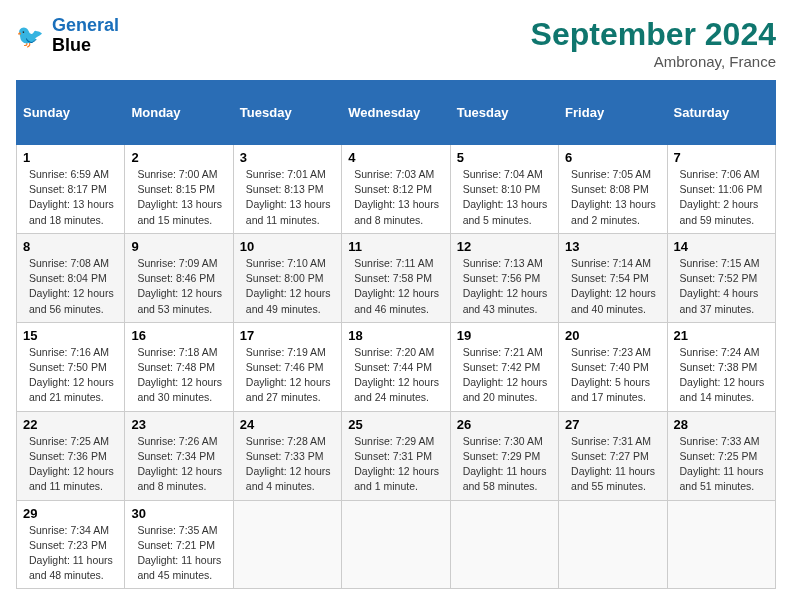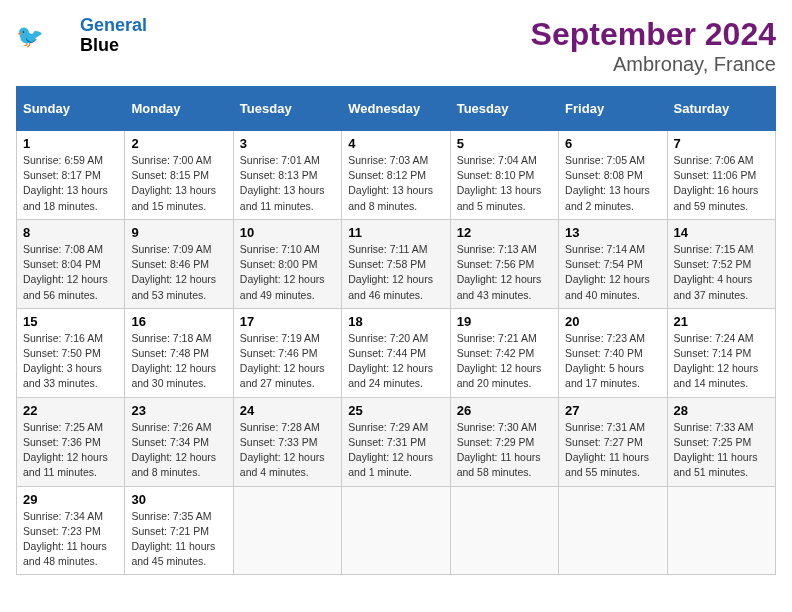--- a/index.html
+++ b/index.html
@@ -20,44 +20,44 @@
       display: flex;
       align-items: center;
       gap: 4px;
     }
     .logo-text {
       font-size: 18px;
       font-weight: bold;
       color: #333;
       line-height: 1.1;
     }
-    .logo-text span { color: #1a6fbb; margin-left: 28px; }
+    .logo-text span { color: #1a6fbb; }
     .logo-bird {
       width: 32px;
       height: 32px;
     }
     .title-area { text-align: right; }
     .month-title {
       font-size: 32px;
       font-weight: bold;
-      color: #701a75;
+      color: #0f766e;
     }
     .location {
-      font-size: 20px;
+      font-size: 15px;
       color: #555;
     }
     table {
       width: 100%;
       border-collapse: collapse;
       font-size: 11px;
     }
     thead tr th {
       background-color: #2a6db5;
       color: #fff;
-      padding: 14px 6px;
+      padding: 24px 6px;
       text-align: left;
       font-size: 13px;
       font-weight: bold;
       border: 1px solid #2a6db5;
     }
     tbody tr td {
       border: 1px solid #ccc;
       padding: 5px 6px;
       vertical-align: top;
       width: calc(100% / 7);
@@ -70,20 +70,21 @@
     .day-num {
       font-size: 13px;
       font-weight: bold;
       display: block;
       margin-bottom: 2px;
     }
     .day-info {
       color: #333;
       font-size: 10.5px;
       line-height: 1.45;
+      margin-left: 6px;
     }
     td.empty {
       background: #f9f9f9;
     }
   </style>
 </head>
 <body>
 
 <div class="header-area">
   <div class="logo">
@@ -161,21 +162,21 @@
           <span>Sunrise: 7:05 AM</span><br>
           <span>Sunset: 8:08 PM</span><br>
           <span>Daylight: 13 hours and 2 minutes.</span>
         </div>
       </td>
         <td>
         <span class="day-num">7</span>
         <div class="day-info">
           <span>Sunrise: 7:06 AM</span><br>
           <span>Sunset: 11:06 PM</span><br>
-          <span>Daylight: 16 hours and 59 minutes.</span>
+          <span>Daylight: 2 hours and 59 minutes.</span>
         </div>
       </td>
       </tr>
       <tr>
         <td>
         <span class="day-num">8</span>
         <div class="day-info">
           <span>Sunrise: 7:08 AM</span><br>
           <span>Sunset: 8:04 PM</span><br>
           <span>Daylight: 12 hours and 56 minutes.</span>
@@ -229,21 +230,21 @@
           <span>Daylight: 4 hours and 37 minutes.</span>
         </div>
       </td>
       </tr>
       <tr>
         <td>
         <span class="day-num">15</span>
         <div class="day-info">
           <span>Sunrise: 7:16 AM</span><br>
           <span>Sunset: 7:50 PM</span><br>
-          <span>Daylight: 3 hours and 33 minutes.</span>
+          <span>Daylight: 12 hours and 21 minutes.</span>
         </div>
       </td>
         <td>
         <span class="day-num">16</span>
         <div class="day-info">
           <span>Sunrise: 7:18 AM</span><br>
           <span>Sunset: 7:48 PM</span><br>
           <span>Daylight: 12 hours and 30 minutes.</span>
         </div>
       </td>
@@ -276,21 +277,21 @@
         <div class="day-info">
           <span>Sunrise: 7:23 AM</span><br>
           <span>Sunset: 7:40 PM</span><br>
           <span>Daylight: 5 hours and 17 minutes.</span>
         </div>
       </td>
         <td>
         <span class="day-num">21</span>
         <div class="day-info">
           <span>Sunrise: 7:24 AM</span><br>
-          <span>Sunset: 7:14 PM</span><br>
+          <span>Sunset: 7:38 PM</span><br>
           <span>Daylight: 12 hours and 14 minutes.</span>
         </div>
       </td>
       </tr>
       <tr>
         <td>
         <span class="day-num">22</span>
         <div class="day-info">
           <span>Sunrise: 7:25 AM</span><br>
           <span>Sunset: 7:36 PM</span><br>

